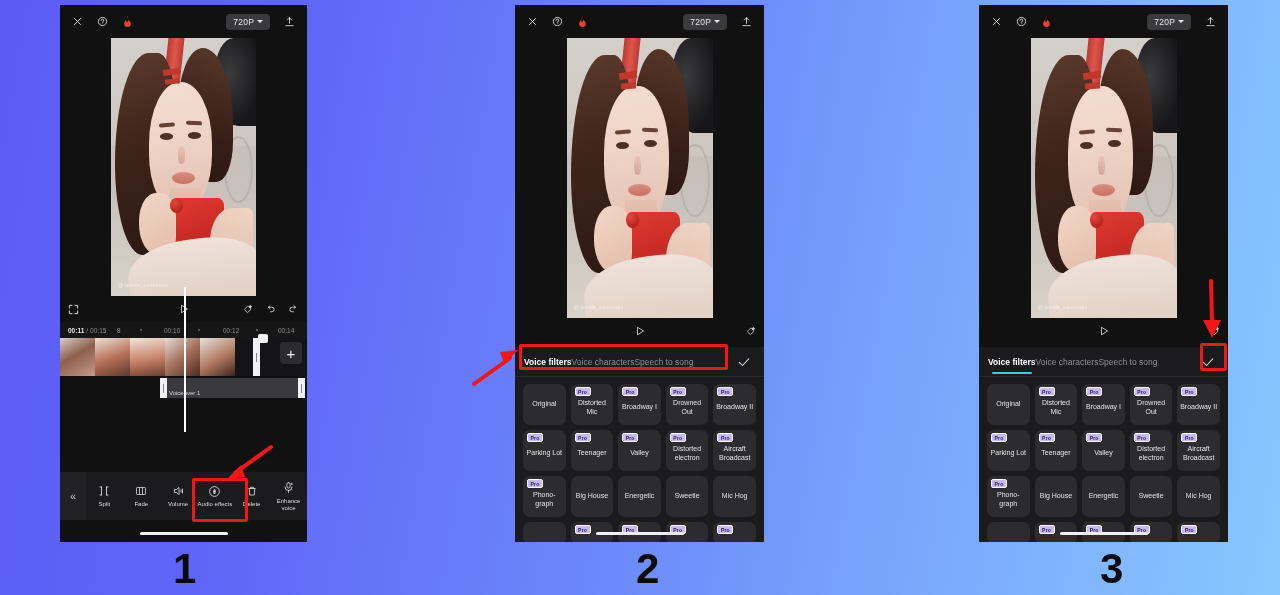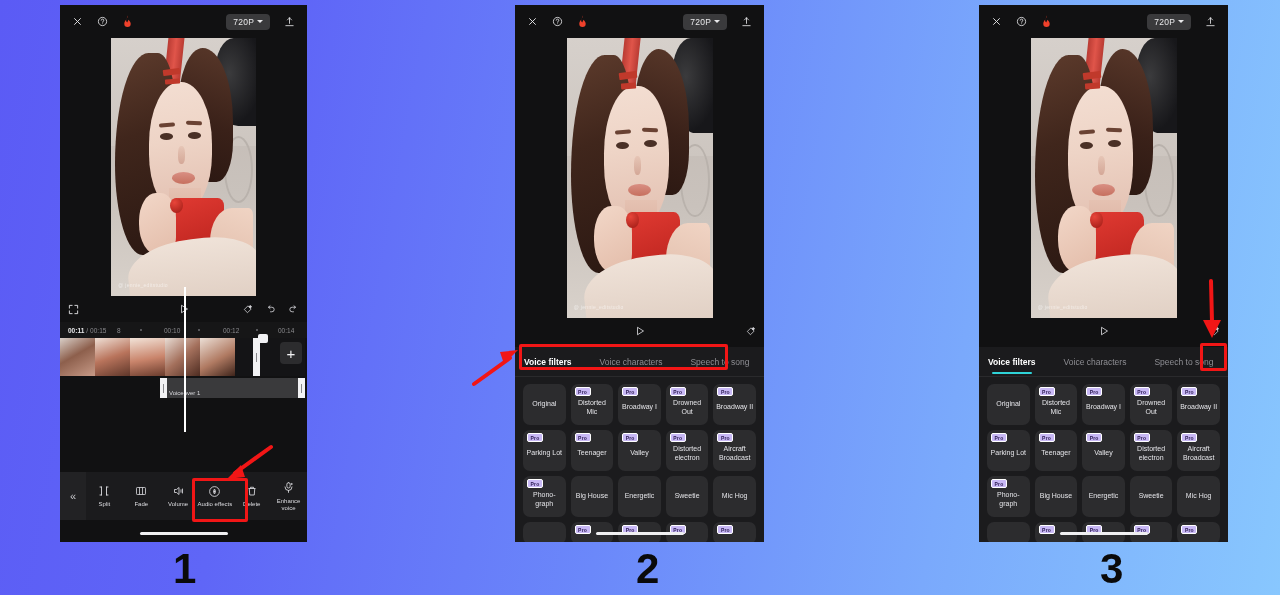--- a/index.html
+++ b/index.html
@@ -200,21 +200,21 @@
   .tb-item .glyph { height: 14px; display: flex; align-items: center; }
 
   .home-ind {
     position: absolute; left: 50%; transform: translateX(-50%); bottom: 7px;
     width: 88px; height: 3.5px; background: #f0f0f2; border-radius: 2px;
   }
 
   
   .sheet { position: absolute; left: 0; right: 0; bottom: 0; background: #1b1b1d; }
   .sheet-tabs {
-    height: 29px; display: flex; align-items: center; padding: 0 9px; gap: 28px;
+    height: 29px; display: flex; align-items: center; padding: 0 9px; gap: 0;
     position: relative;
     text-align: right;
   }
   .sheet-tabs .tab { font-size: 8.5px; color: #8e8e93; white-space: nowrap; position: relative; }
   .sheet-tabs .tab.active { color: #ffffff; font-weight: bold; }
   .sheet-tabs .tab.active .underline {
     position: absolute; left: 8%; right: 8%; bottom: -7px; height: 2px;
     background: #2fd3d8; border-radius: 2px;
   }
   .sheet-tabs .confirm {

